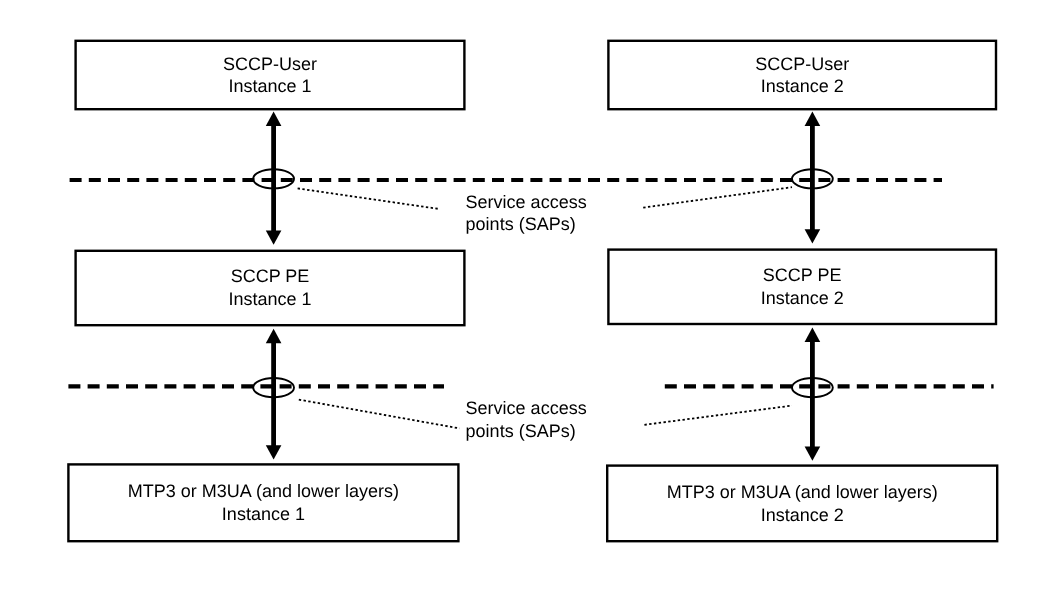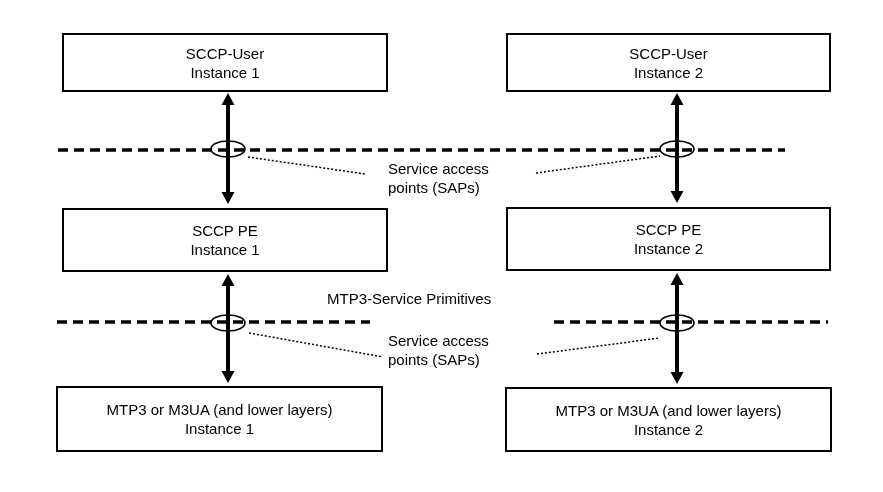--- a/index.html
+++ b/index.html
@@ -104,21 +104,20 @@
   </div>
   <div class="box b5">
     <div>MTP3 or M3UA (and lower layers)</div>
     <div>Instance 1</div>
   </div>
   <div class="box b6">
     <div>MTP3 or M3UA (and lower layers)</div>
     <div>Instance 2</div>
   </div>
 
-  <div class="lbl lbl-mtp3service">MTP3-Service Primitives</div>
   <div class="lbl lbl-sap-top">
     <div>Service access</div>
     <div>points (SAPs)</div>
   </div>
   <div class="lbl lbl-sap-bottom">
     <div>Service access</div>
     <div>points (SAPs)</div>
   </div>
 
 </div>

